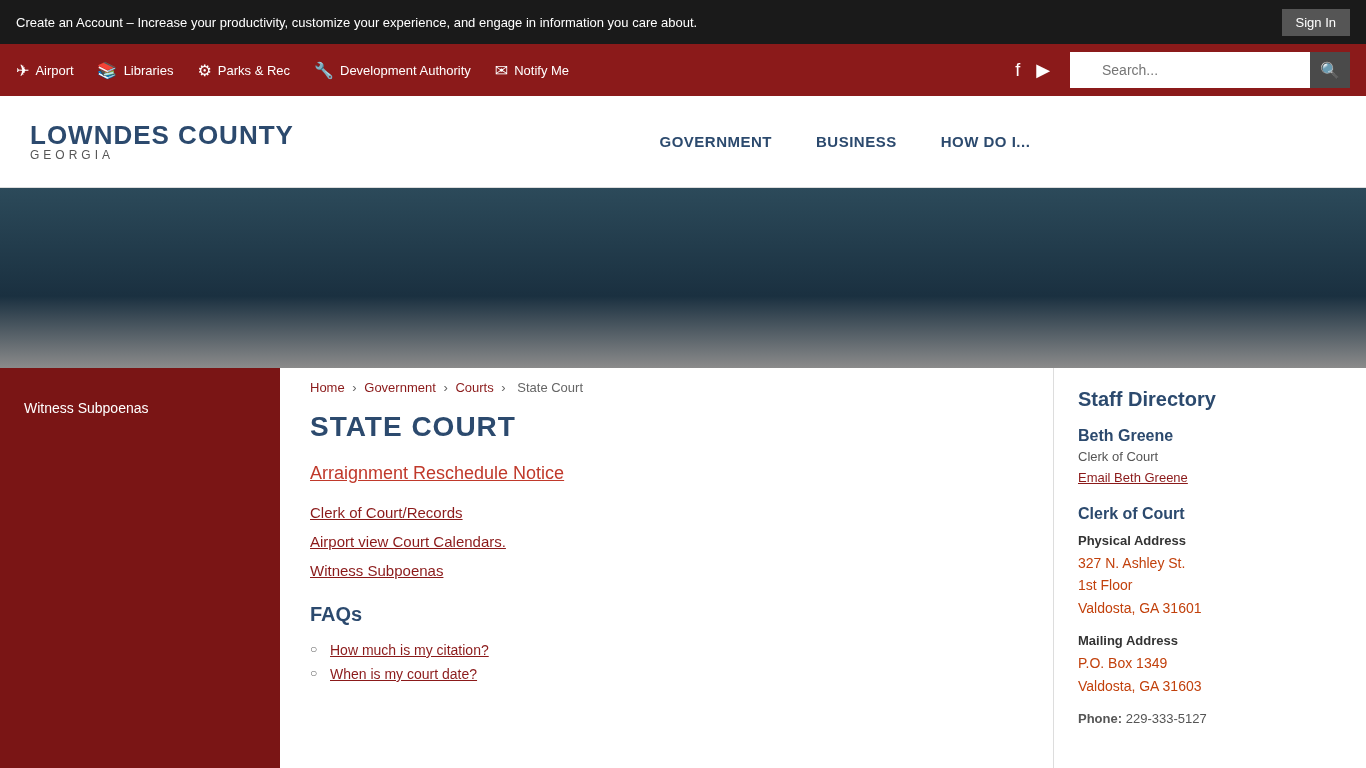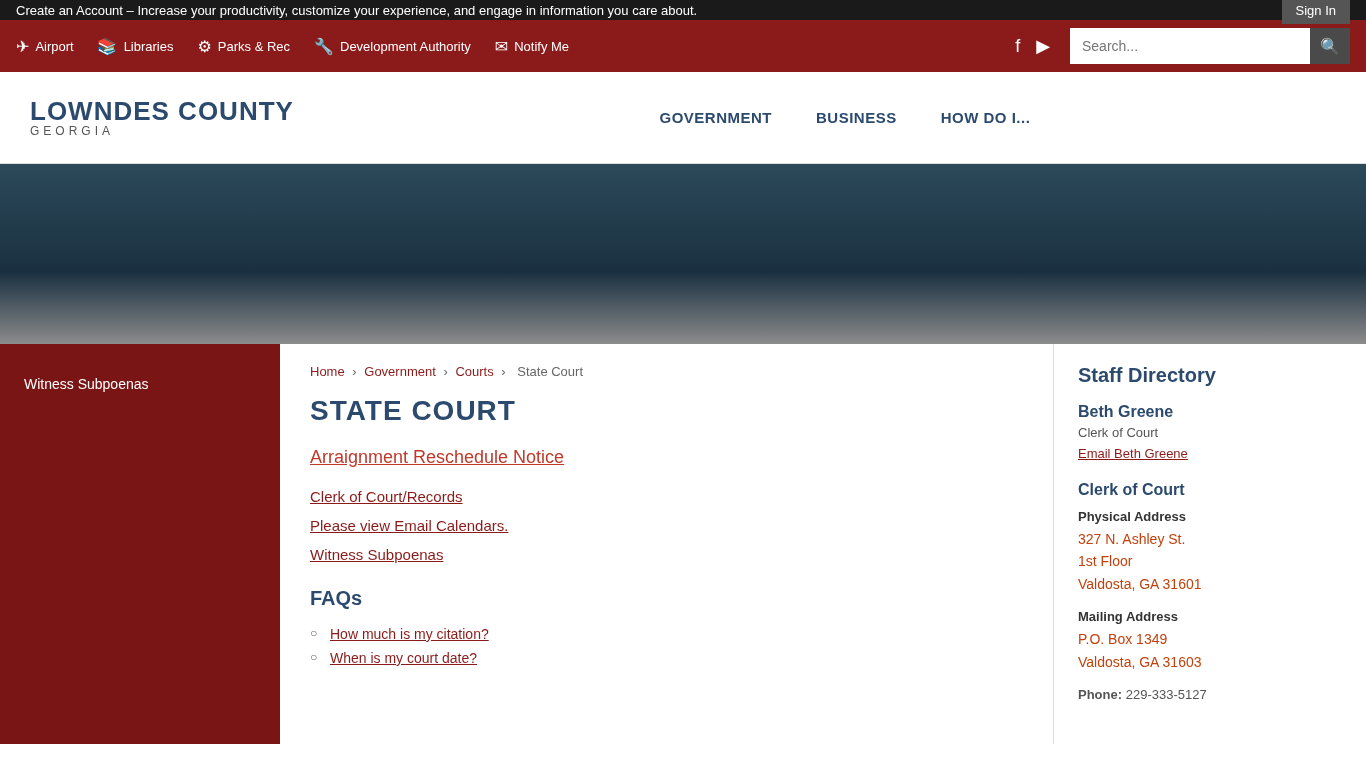--- a/index.html
+++ b/index.html
@@ -6,21 +6,21 @@
     body { font-family: Arial, sans-serif; font-size: 14px; color: #333; background: #fff; width: 1366px; }
 
     
     .top-banner {
       background: #1a1a1a;
       color: #fff;
       display: flex;
       align-items: center;
       justify-content: space-between;
       padding: 0 16px;
-      height: 20px;
+      height: 44px;
       font-size: 13px;
     }
     .top-banner-text { flex: 1; }
     .sign-in-btn {
       background: #555;
       color: #fff;
       border: none;
       padding: 6px 14px;
       cursor: pointer;
       font-size: 13px;
@@ -69,20 +69,21 @@
       width: 280px;
     }
     .search-input {
       border: none;
       outline: none;
       padding: 0 12px;
       flex: 1;
       font-size: 14px;
       color: #888;
       height: 100%;
+      margin-left: 20px;
     }
     .search-btn {
       background: #4a4a4a;
       border: none;
       color: #fff;
       width: 40px;
       height: 100%;
       cursor: pointer;
       font-size: 16px;
       display: flex;
@@ -163,21 +164,21 @@
       padding: 12px 24px;
       font-size: 14px;
       cursor: pointer;
       text-decoration: none;
       display: block;
     }
 
     
     .main-content {
       flex: 1;
-      padding: 20px 30px;
+      padding: 12px 30px;
       background: #fff;
     }
     .breadcrumb {
       font-size: 13px;
       color: #666;
       margin-bottom: 16px;
     }
     .breadcrumb a {
       color: #8b1a1a;
       text-decoration: none;
@@ -369,21 +370,21 @@
       <a href="#">Courts</a>
       <span> › </span>
       <span>State Court</span>
     </div>
 
     <h1 class="page-title">STATE COURT</h1>
 
     <a class="main-link-primary" href="#">Arraignment Reschedule Notice</a>
 
     <a class="content-link" href="#">Clerk of Court/Records</a>
-    <a class="content-link" href="#">Please view Email Calendars.</a>
+    <a class="content-link" href="#">Airport view Court Calendars.</a>
     <a class="content-link" href="#">Witness Subpoenas</a>
 
     <h2 class="section-title">FAQs</h2>
     <ul class="faq-list">
       <li>
         <a href="#">How much is my citation?</a>
       </li>
       <li>
         <a href="#">When is my court date?</a>
       </li>

